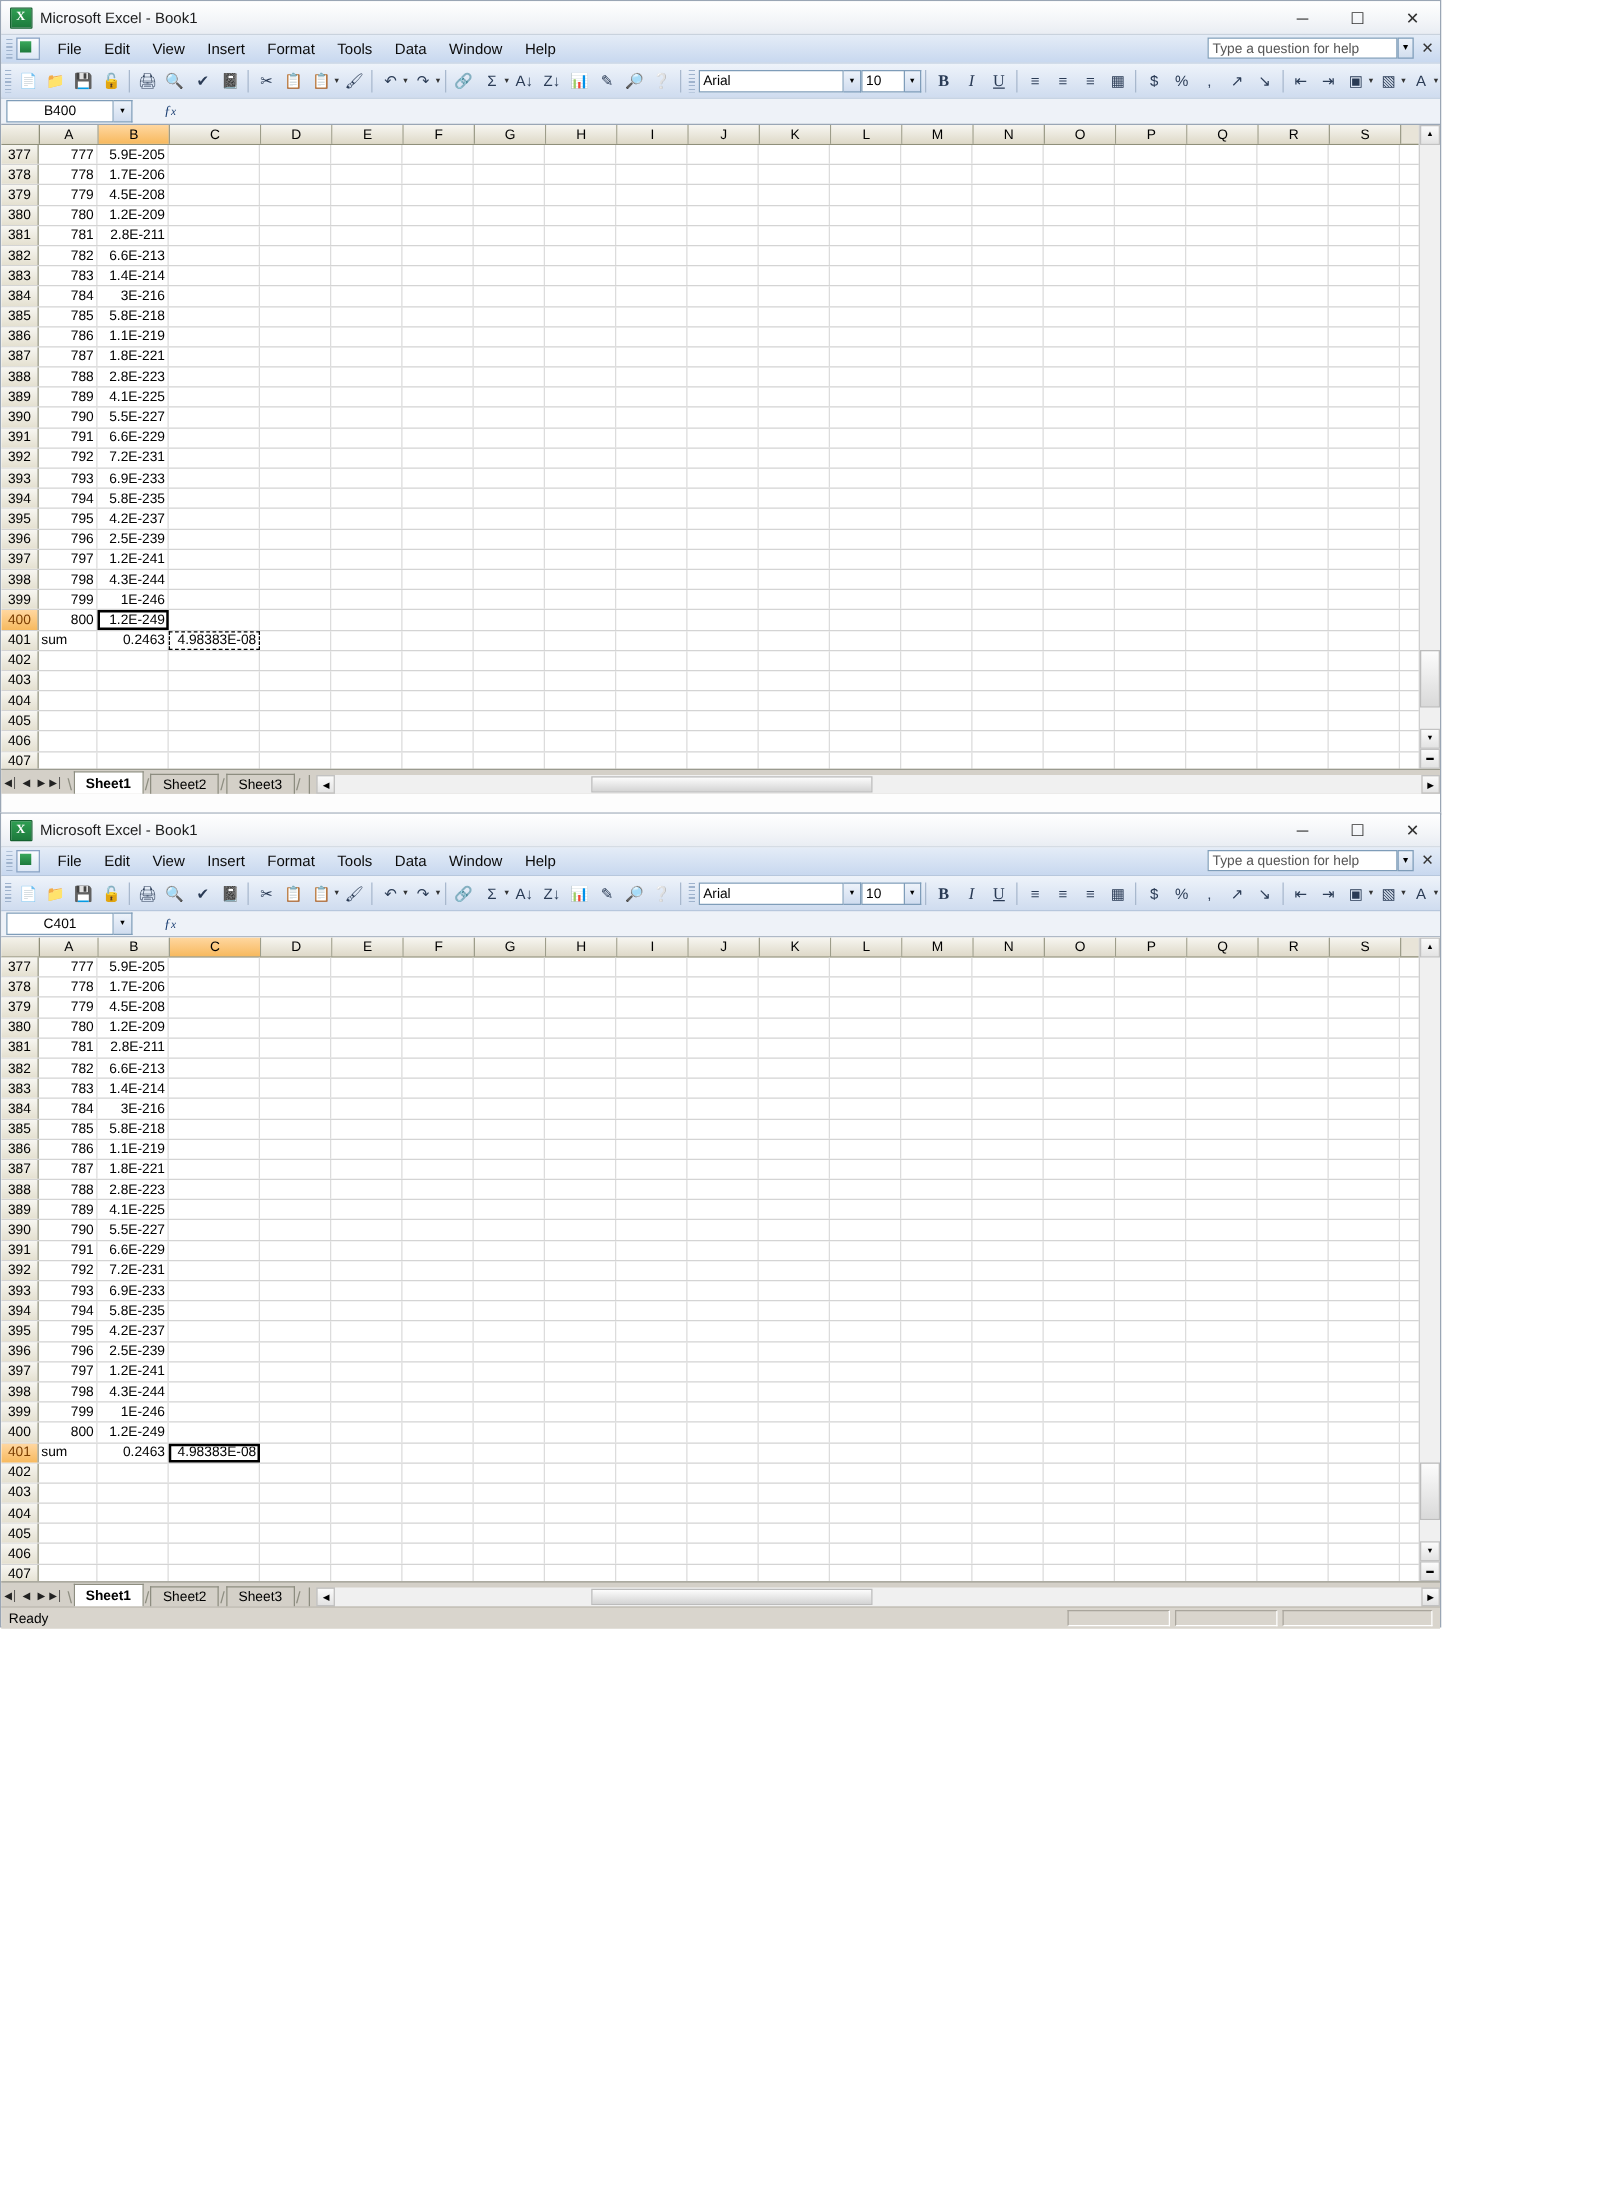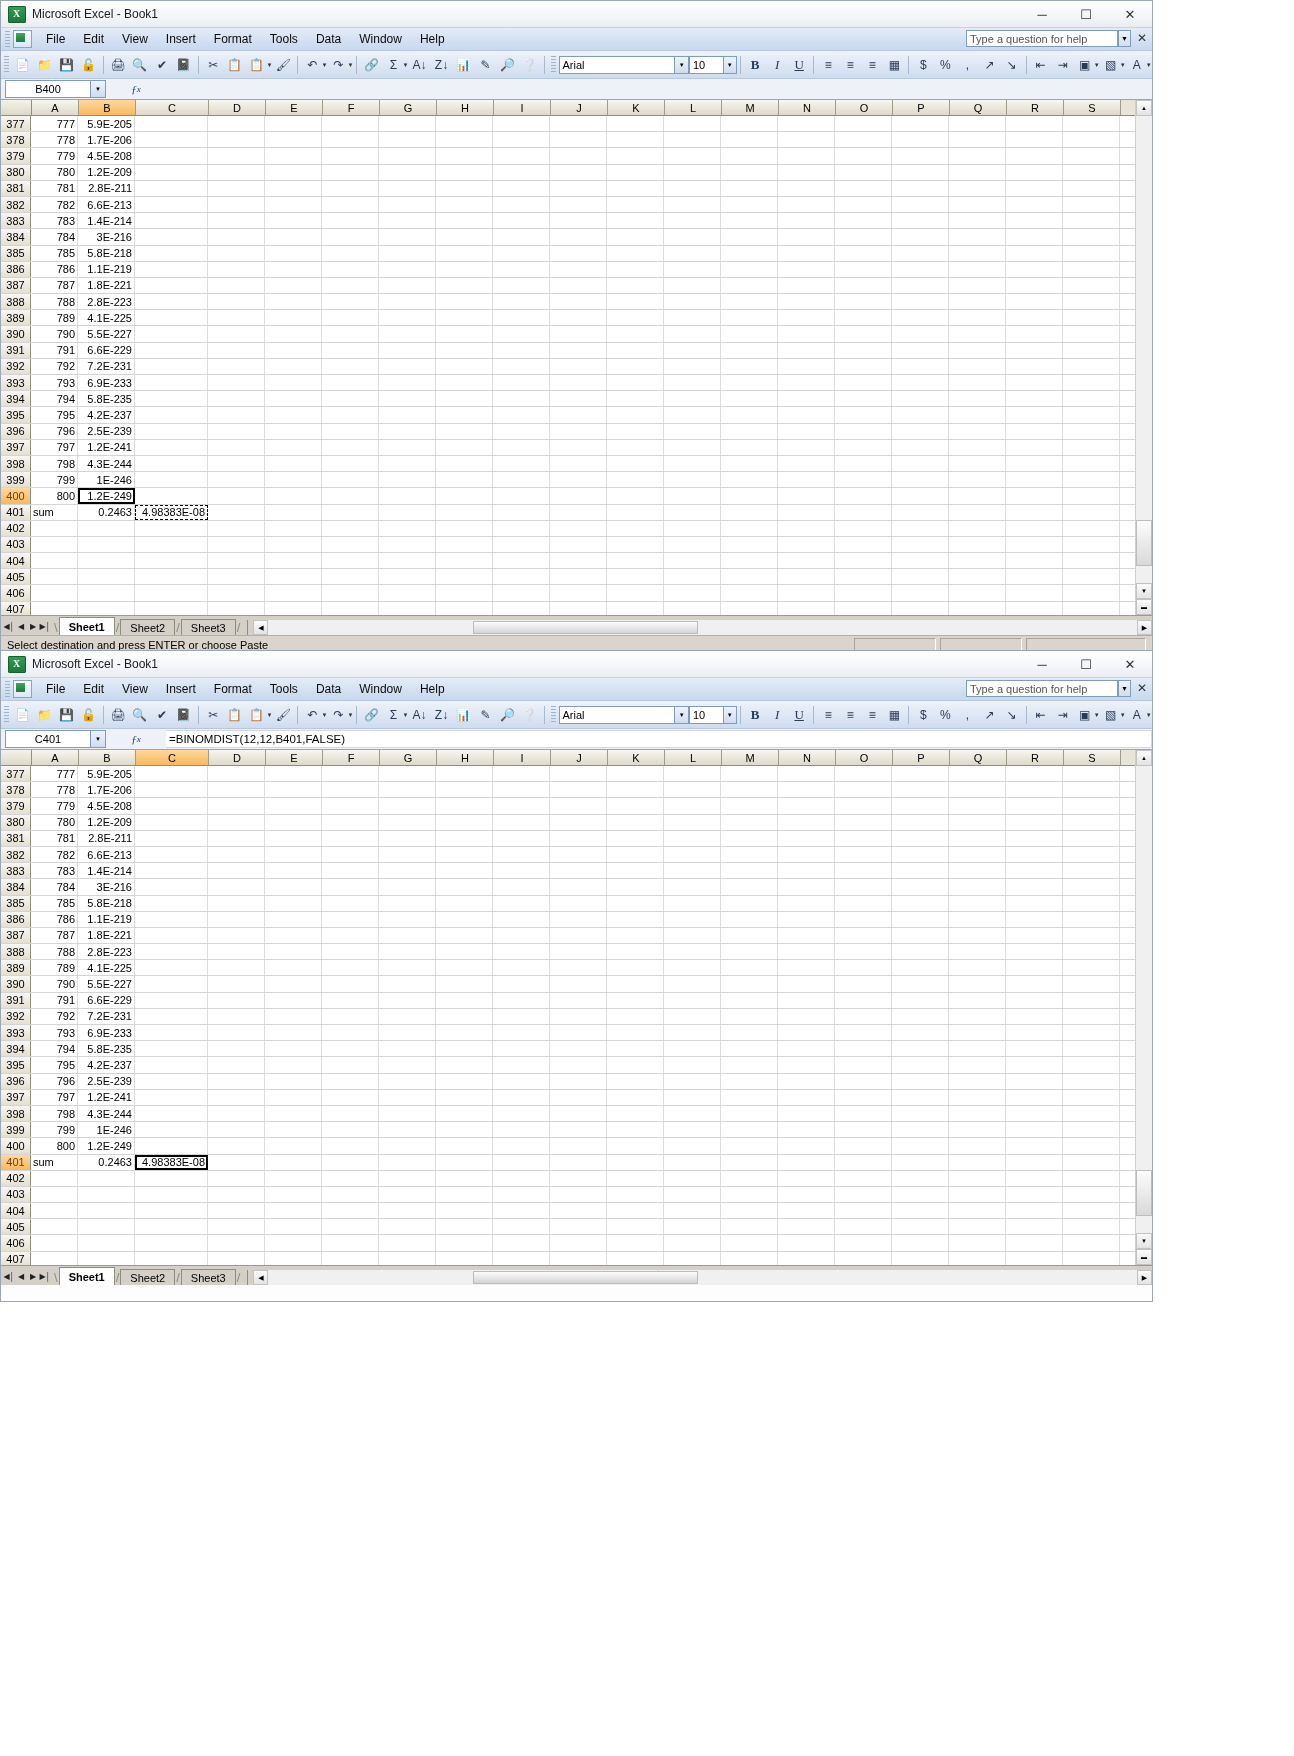--- a/index.html
+++ b/index.html
@@ -968,27 +968,20 @@
     <div class="hscroll-area">
       <div class="hs-split"></div>
       <div class="hs-btn">◀</div>
       <div class="hs-track">
         <div class="hs-thumb" style="left:205px;"></div>
       </div>
       <div class="hs-btn">▶</div>
     </div>
   </div>
 
-  <div class="statusbar">
-    <span>Select destination and press ENTER or choose Paste</span>
-    <span style="flex:1"></span>
-    <div class="status-slot"></div>
-    <div class="status-slot"></div>
-    <div class="status-slot" style="width:120px;margin-right:6px;"></div>
-  </div>
 </div>
 
 <div class="excel-window win-bottom">
 
   <div class="titlebar">
     <div class="title-icon"></div>
     <div class="title-text">Microsoft Excel - Book1</div>
     <div class="win-btns">
       <div class="win-btn">─</div>
       <div class="win-btn">☐</div>
@@ -1074,21 +1067,20 @@
     <div class="tb-btn">▧</div>
     <div class="tb-arrow">▼</div>
     <div class="tb-btn">A</div>
     <div class="tb-arrow">▼</div>
   </div>
 
   <div class="formulabar">
     <div class="namebox">C401</div>
     <div class="namebox-arrow">▼</div>
     <div class="fx-zone">ƒ<sub>x</sub></div>
-    <div class="formula-input">=BINOMDIST(12,12,B401,FALSE)</div>
   </div>
 
   <div class="gridwrap" style="height:515px;">
     <div class="colhead-row" id="ch-bot">
         <div class="corner-cell"></div>
         <div class="colhead" style="width: 47px;">A</div>
         <div class="colhead" style="width: 57px;">B</div>
         <div class="colhead sel" style="width: 73px;">C</div>
         <div class="colhead" style="width: 57px;">D</div>
         <div class="colhead" style="width: 57px;">E</div>
@@ -1816,13 +1808,20 @@
     <div class="hscroll-area">
       <div class="hs-split"></div>
       <div class="hs-btn">◀</div>
       <div class="hs-track">
         <div class="hs-thumb" style="left:205px;"></div>
       </div>
       <div class="hs-btn">▶</div>
     </div>
   </div>
 
+  <div class="statusbar">
+    <span>Ready</span>
+    <span style="flex:1"></span>
+    <div class="status-slot"></div>
+    <div class="status-slot"></div>
+    <div class="status-slot" style="width:120px;margin-right:6px;"></div>
+  </div>
 </div>
 
 </body></html>

